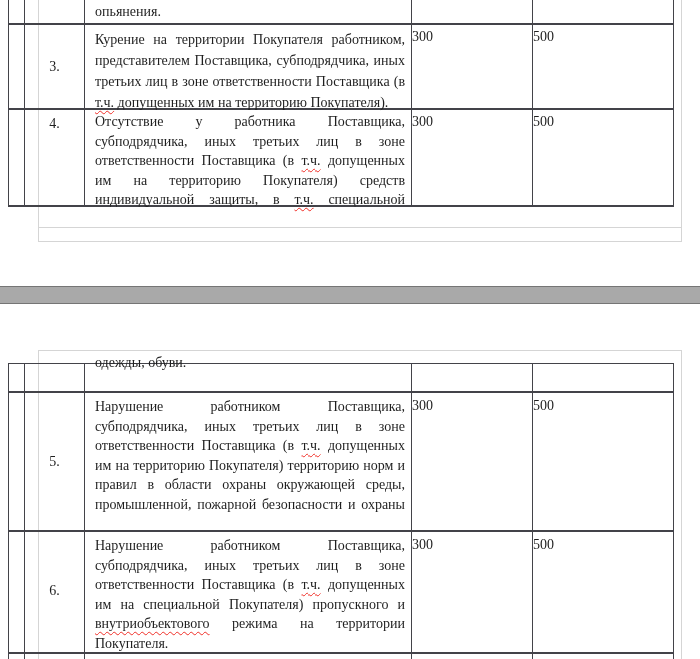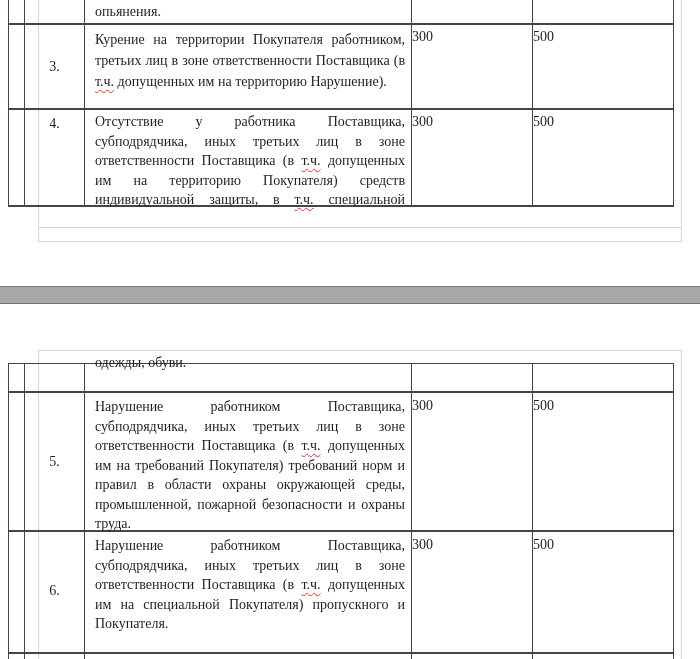--- a/index.html
+++ b/index.html
@@ -57,22 +57,23 @@
     <div class="hb" style="left:8px;top:108px;width:666px;"></div>
     <div class="hb" style="left:8px;top:205px;width:666px;"></div>
 
     <div class="txt" style="left:95px;top:1px;width:310px;">
       <div class="tl end"><span>опьянения.</span></div>
     </div>
 
     <div class="txt num" style="left:25px;top:56px;width:59px;">3.</div>
     <div class="txt" style="left:95px;top:29px;width:310px;">
       <div class="tl"><span>Курение на территории Покупателя работником,</span></div>
+      <div class="tl"><span>представителем Поставщика, субподрядчика, иных</span></div>
       <div class="tl"><span>третьих лиц в зоне ответственности Поставщика (в</span></div>
-      <div class="tl end"><span class="msp">т.ч.</span><span> допущенных им на территорию Нарушение).</span></div>
+      <div class="tl end"><span class="msp">т.ч.</span><span> допущенных им на территорию Покупателя).</span></div>
     </div>
     <div class="txt fine" style="left:412px;top:26px;width:120px;">300</div>
     <div class="txt fine" style="left:533px;top:26px;width:140px;">500</div>
 
     <div class="txt num" style="left:25px;top:113px;width:59px;">4.</div>
     <div class="txt lh19" style="left:95px;top:112px;width:310px;">
       <div class="tl"><span>Отсутствие у работника Поставщика,</span></div>
       <div class="tl"><span>субподрядчика, иных третьих лиц в зоне</span></div>
       <div class="tl"><span>ответственности Поставщика (в </span><span class="msp">т.ч.</span><span> допущенных</span></div>
       <div class="tl"><span>им на территорию Покупателя) средств</span></div>
@@ -104,34 +105,34 @@
 
     <div class="txt" style="left:95px;top:353px;width:310px;">
       <div class="tl end"><span>одежды, обуви.</span></div>
     </div>
 
     <div class="txt num" style="left:25px;top:452px;width:59px;">5.</div>
     <div class="txt" style="left:95px;top:397px;width:310px;">
       <div class="tl"><span>Нарушение работником Поставщика,</span></div>
       <div class="tl"><span>субподрядчика, иных третьих лиц в зоне</span></div>
       <div class="tl"><span>ответственности Поставщика (в </span><span class="msp">т.ч.</span><span> допущенных</span></div>
-      <div class="tl"><span>им на требований Покупателя) требований норм и</span></div>
+      <div class="tl"><span>им на территорию Покупателя) территорию норм и</span></div>
       <div class="tl"><span>правил в области охраны окружающей среды,</span></div>
       <div class="tl"><span>промышленной, пожарной безопасности и охраны</span></div>
-      <div class="tl end"><span>труда.</span></div>
     </div>
     <div class="txt fine" style="left:412px;top:396px;width:120px;">300</div>
     <div class="txt fine" style="left:533px;top:396px;width:140px;">500</div>
 
     <div class="txt num" style="left:25px;top:581px;width:59px;">6.</div>
     <div class="txt" style="left:95px;top:536px;width:310px;">
       <div class="tl"><span>Нарушение работником Поставщика,</span></div>
       <div class="tl"><span>субподрядчика, иных третьих лиц в зоне</span></div>
       <div class="tl"><span>ответственности Поставщика (в </span><span class="msp">т.ч.</span><span> допущенных</span></div>
       <div class="tl"><span>им на специальной Покупателя) пропускного и</span></div>
+      <div class="tl"><span class="msp">внутриобъектового</span><span> режима на территории</span></div>
       <div class="tl end"><span>Покупателя.</span></div>
     </div>
     <div class="txt fine" style="left:412px;top:535px;width:120px;">300</div>
     <div class="txt fine" style="left:533px;top:535px;width:140px;">500</div>
 
     <div class="txt fine" style="left:412px;top:657px;width:120px;">300</div>
     <div class="txt fine" style="left:533px;top:657px;width:140px;">500</div>
   </div>
 
 </div>

